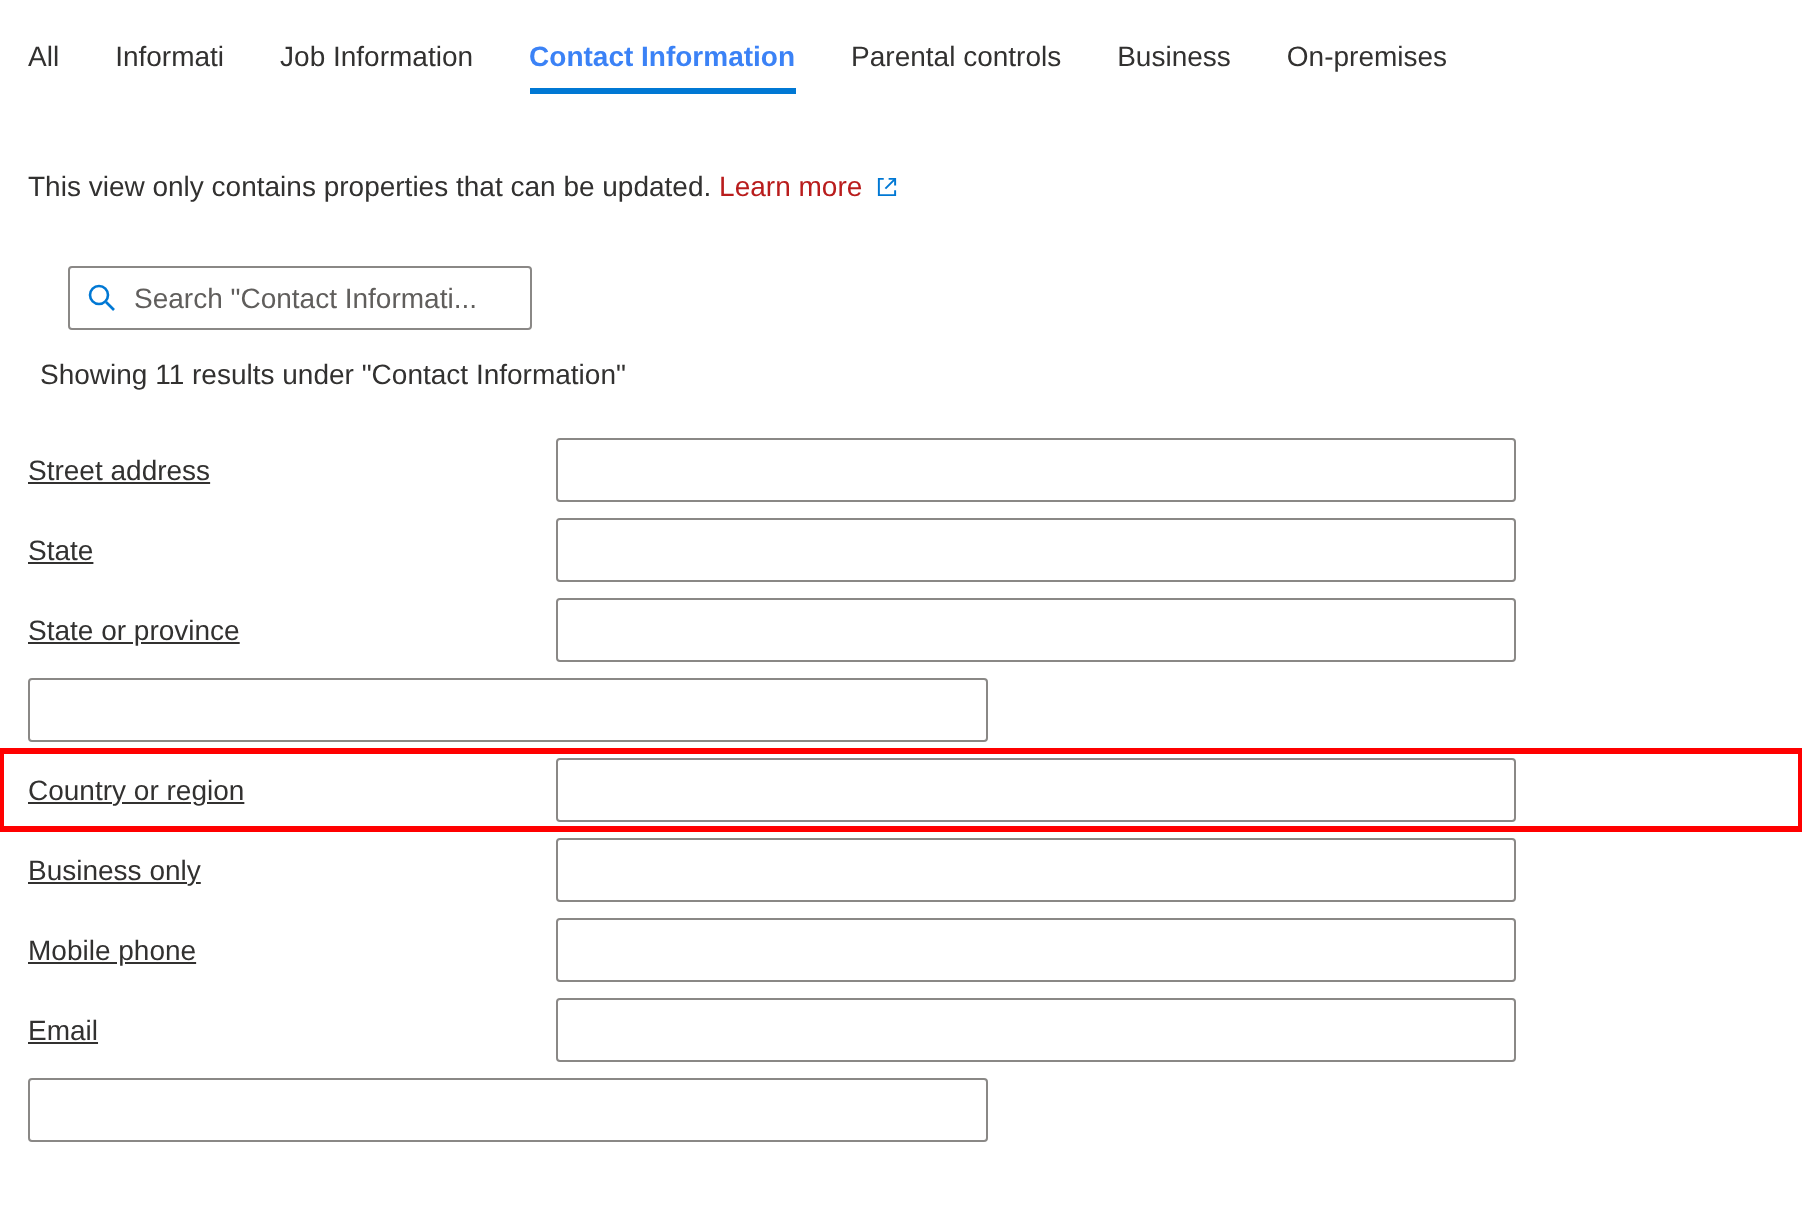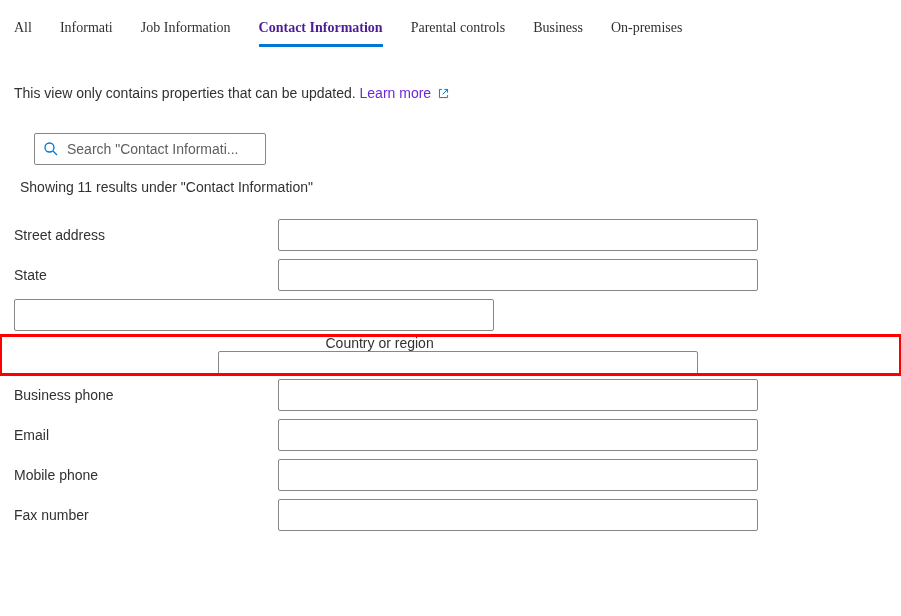--- a/index.html
+++ b/index.html
@@ -17,43 +17,42 @@
       gap: 28px;
       padding: 20px 14px 0 14px;
       border-bottom: 1px solid transparent;
     }
     .tab {
       padding-bottom: 10px;
       cursor: pointer;
       color: #323130;
       font-size: 14px;
       position: relative;
-      font-family: Liberation Serif, serif;
     }
     .tab.active {
       font-weight: 600;
-      color: #4c1d95;
+      color: #3b82f6;
       text-align: right;
     }
     .tab.active::after {
       content: "";
       position: absolute;
       left: 0;
       right: 0;
       bottom: -1px;
       height: 3px;
       background: #0078d4;
     }
     .info-text {
       padding: 38px 0 0 14px;
       font-size: 14px;
       color: #323130;
     }
     .learn-more {
-      color: #6d28d9;
+      color: #b91c1c;
       cursor: pointer;
       text-decoration: none;
     }
     .learn-more svg {
       vertical-align: -2px;
       margin-left: 2px;
     }
     .search-box {
       margin: 32px 0 0 34px;
       width: 232px;
@@ -85,25 +84,25 @@
       color: #323130;
     }
     .form-rows {
       margin-top: 20px;
     }
     .form-row {
       display: flex;
       align-items: center;
       padding: 0 0 0 14px;
       height: 40px;
+      text-decoration: underline;
     }
     .form-row.highlighted {
       outline: 3px solid #ff0000;
       outline-offset: -2px;
-      flex-direction: column;
     }
     .form-label {
       width: 264px;
       font-size: 14px;
       color: #323130;
     }
     .form-input {
       width: 480px;
       height: 32px;
       border: 1px solid #8a8886;
@@ -173,44 +172,47 @@
   <div class="form-row">
     <div class="form-label">Street address</div>
     <input class="form-input" type="text" value="" style="">
   </div>
 
   <div class="form-row">
     <div class="form-label">State</div>
     <input class="form-input" type="text" value="" style="">
   </div>
 
+  <div class="form-row">
+    <div class="form-label">State or province</div>
+    <input class="form-input" type="text" value="" style="">
+  </div>
 
   <div class="form-row">
     <input class="form-input" type="text" value="" style="">
   </div>
 
   <div class="form-row highlighted">
     <div class="form-label">Country or region</div>
     <input class="form-input" type="text" value="" style="">
   </div>
 
   <div class="form-row">
-    <div class="form-label">Business phone</div>
+    <div class="form-label">Business only</div>
+    <input class="form-input" type="text" value="" style="">
+  </div>
+
+  <div class="form-row">
+    <div class="form-label">Mobile phone</div>
     <input class="form-input" type="text" value="" style="">
   </div>
 
   <div class="form-row">
     <div class="form-label">Email</div>
     <input class="form-input" type="text" value="" style="">
   </div>
 
-  <div class="form-row">
-    <div class="form-label">Mobile phone</div>
-    <input class="form-input" type="text" value="" style="">
-  </div>
-
-
-  <div class="form-row">
-    <div class="form-label">Fax number</div>
+
+  <div class="form-row">
     <input class="form-input" type="text" value="" style="">
   </div>
 
 </div>
 
 </body></html>

